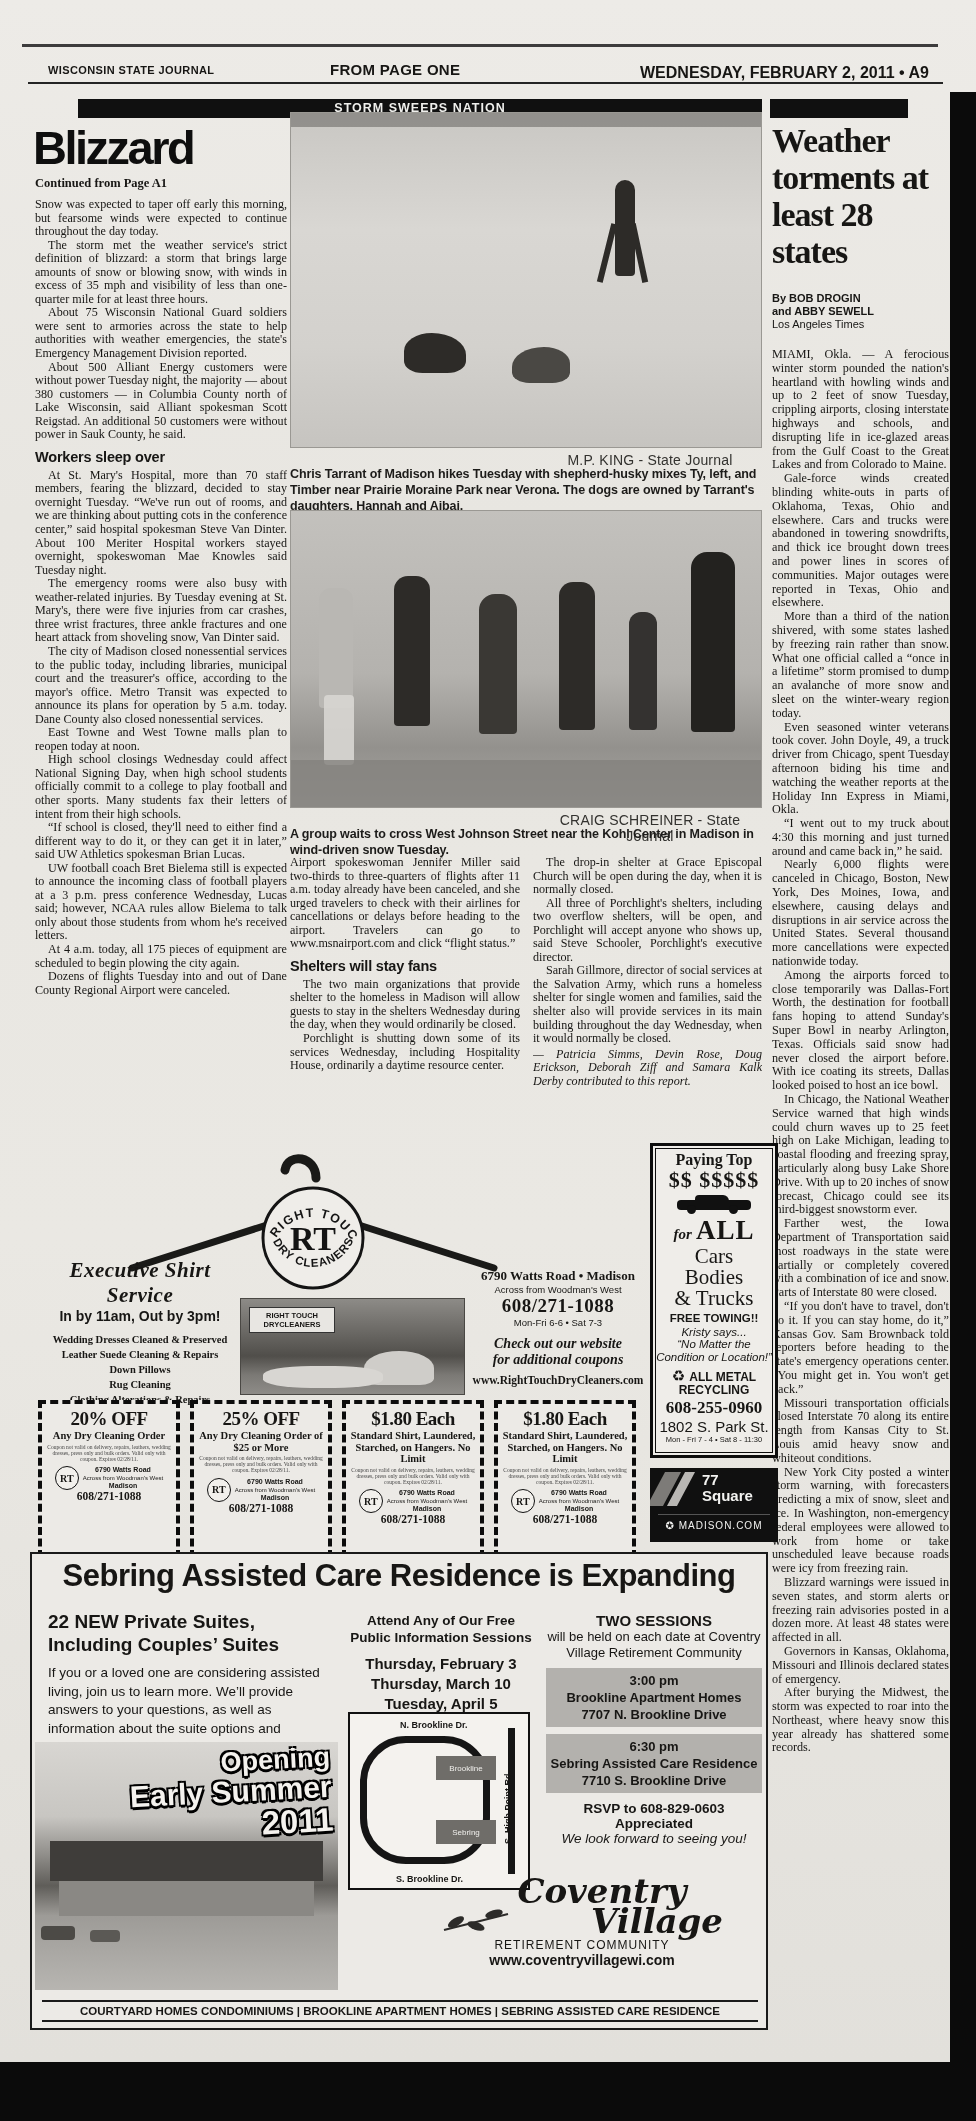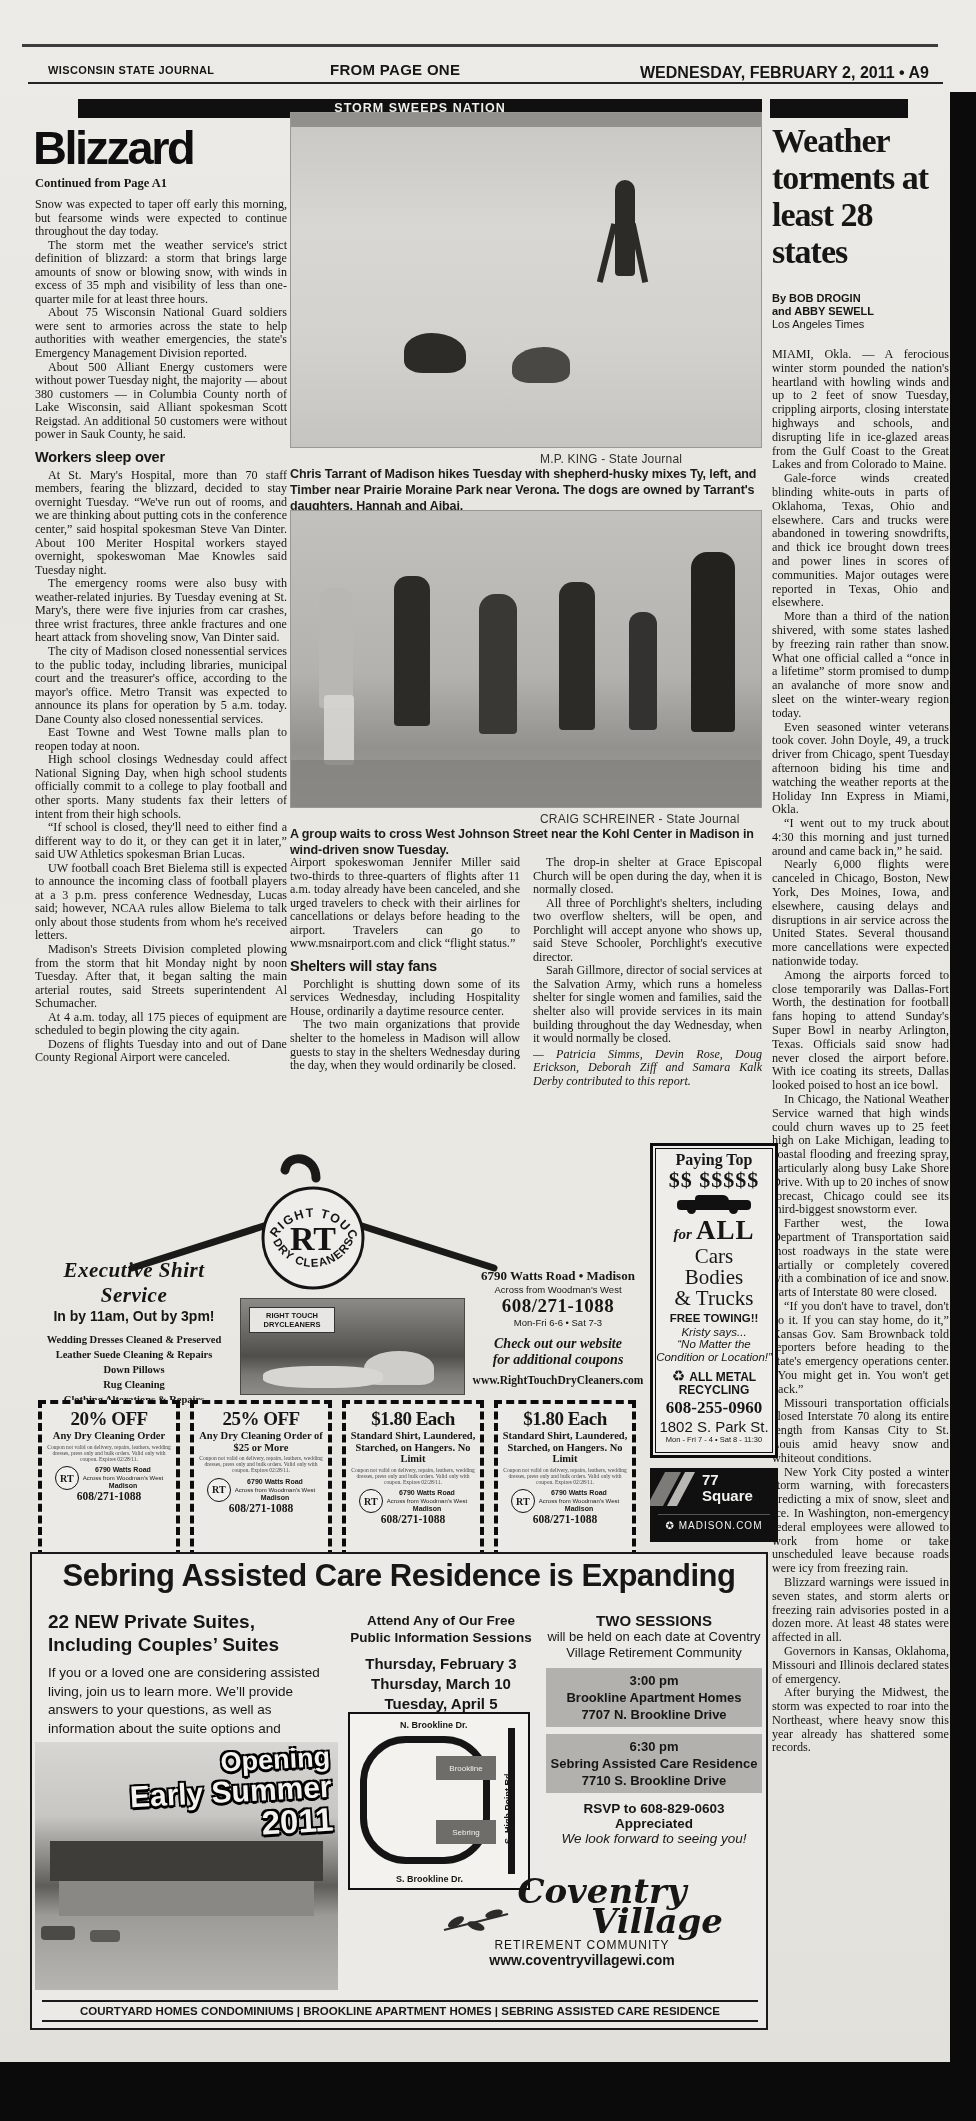--- a/index.html
+++ b/index.html
@@ -22,22 +22,22 @@
 .subhead{font-family:"Liberation Sans",sans-serif;font-weight:bold;font-size:14.5px;
 margin:7px 0 4px;letter-spacing:-.2px}
 .blz-head{left:33px;top:120px;font-size:47px;font-weight:bold;letter-spacing:-2.5px;color:#0e0e0e}
 .blz-cont{left:35px;top:176px;font-size:12.5px;font-weight:bold}
 .photo{overflow:hidden;border:1px solid #9a9893}
 .ph1{left:290px;top:112px;width:472px;height:336px;
 background:linear-gradient(180deg,#c9c7c3 0%,#d9d7d3 35%,#d3d1cd 70%,#c6c4c0 100%)}
 .ph2{left:290px;top:510px;width:472px;height:298px;
 background:linear-gradient(180deg,#c3c1bd 0%,#b4b2ae 55%,#93918d 80%,#a6a4a1 100%)}
 .fig{position:absolute;background:#2d2b28;filter:blur(.7px)}
-.credit{position:absolute;text-align:left;font-family:"Liberation Sans",sans-serif;
-font-size:12px;color:#33322f;letter-spacing:.2px}
+.credit{position:absolute;text-align:center;font-family:"Liberation Sans",sans-serif;
+font-size:14px;color:#33322f;letter-spacing:.2px}
 .caption{position:absolute;font-family:"Liberation Sans",sans-serif;font-size:12.5px;
 line-height:16px;color:#1c1b19;font-weight:bold;letter-spacing:-.1px}
 .w-head{left:772px;top:122px;width:178px;font-size:34px;line-height:37px;font-weight:bold;letter-spacing:-1px}
 .w-by{font-family:"Liberation Sans",sans-serif;font-size:11px;line-height:13px;font-weight:bold}
 .w-by-src{font-family:"Liberation Sans",sans-serif;font-size:11px;line-height:13px}
 .wcol p{font-size:12.2px;line-height:13.8px;text-align:justify;text-indent:12px}
 .contrib{font-style:italic;text-align:right;font-size:12.1px;line-height:13.8px;margin-top:2px}
 
 .rt-script{font-style:italic;font-weight:bold;font-size:21px;letter-spacing:.5px}
 .rt-sub{font-family:"Liberation Sans",sans-serif;font-weight:bold;font-size:14px}
@@ -114,21 +114,20 @@
     <p>About 75 Wisconsin National Guard soldiers were sent to armories across the state to help authorities with weather emergencies, the state's Emergency Management Division reported.</p>
     <p>About 500 Alliant Energy customers were without power Tuesday night, the majority — about 380 customers — in Columbia County north of Lake Wisconsin, said Alliant spokesman Scott Reigstad. An additional 50 customers were without power in Sauk County, he said.</p>
     <div class="subhead">Workers sleep over</div>
     <p>At St. Mary's Hospital, more than 70 staff members, fearing the blizzard, decided to stay overnight Tuesday. “We've run out of rooms, and we are thinking about putting cots in the conference center,” said hospital spokesman Steve Van Dinter. About 100 Meriter Hospital workers stayed overnight, spokeswoman Mae Knowles said Tuesday night.</p>
     <p>The emergency rooms were also busy with weather-related injuries. By Tuesday evening at St. Mary's, there were five injuries from car crashes, three wrist fractures, three ankle fractures and one heart attack from shoveling snow, Van Dinter said.</p>
     <p>The city of Madison closed nonessential services to the public today, including libraries, municipal court and the treasurer's office, according to the mayor's office. Metro Transit was expected to announce its plans for operation by 5 a.m. today. Dane County also closed nonessential services.</p>
     <p>East Towne and West Towne malls plan to reopen today at noon.</p>
     <p>High school closings Wednesday could affect National Signing Day, when high school students officially commit to a college to play football and other sports. Many students fax their letters of intent from their high schools.</p>
     <p>“If school is closed, they'll need to either find a different way to do it, or they can get it in later,” said UW Athletics spokesman Brian Lucas.</p>
     <p>UW football coach Bret Bielema still is expected to announce the incoming class of football players at a 3 p.m. press conference Wednesday, Lucas said; however, NCAA rules allow Bielema to talk only about those students from whom he's received letters.</p>
-    <p>Madison's Streets Division completed plowing from the storm that hit Monday night by noon Tuesday. After that, it began salting the main arterial routes, said Streets superintendent Al Schumacher.</p>
     <p>At 4 a.m. today, all 175 pieces of equipment are scheduled to begin plowing the city again.</p>
     <p>Dozens of flights Tuesday into and out of Dane County Regional Airport were canceled.</p>
   </div>
 
   <div class="abs photo ph1">
     <div class="fig" style="left:69%;top:20%;width:20px;height:96px;border-radius:10px 10px 4px 4px"></div>
     <div class="fig" style="left:66.5%;top:33%;width:6px;height:60px;transform:rotate(14deg)"></div>
     <div class="fig" style="left:73.5%;top:33%;width:6px;height:60px;transform:rotate(-12deg)"></div>
     <div class="fig" style="left:24%;top:66%;width:62px;height:40px;border-radius:45% 55% 30% 30%"></div>
     <div class="fig" style="left:47%;top:70%;width:58px;height:36px;border-radius:55% 45% 30% 30%;background:#4a4844"></div>
@@ -146,22 +145,22 @@
     <div class="fig" style="left:72%;top:34%;width:28px;height:118px;border-radius:12px 12px 4px 4px;background:#343230"></div>
     <div class="fig" style="left:85%;top:14%;width:44px;height:180px;border-radius:16px 16px 4px 4px;background:#23221f"></div>
     <div class="fig" style="left:0;top:84%;width:100%;height:16%;border-radius:0;background:#84827e;opacity:.8"></div>
   </div>
   <div class="credit" style="left:540px;top:812px;width:220px">CRAIG SCHREINER - State Journal</div>
   <div class="caption" style="left:290px;top:826px;width:472px">A group waits to cross West Johnson Street near the Kohl Center in Madison in wind-driven snow Tuesday.</div>
 
   <div class="abs col" style="left:290px;top:856px;width:230px;height:250px">
     <p class="ni">Airport spokeswoman Jennifer Miller said two-thirds to three-quarters of flights after 11 a.m. today already have been canceled, and she urged travelers to check with their airlines for cancellations or delays before heading to the airport. Travelers can go to www.msnairport.com and click “flight status.”</p>
     <div class="subhead">Shelters will stay fans</div>
+    <p>The two main organizations that provide shelter to the homeless in Madison will allow guests to stay in the shelters Wednesday during the day, when they would ordinarily be closed.</p>
     <p>Porchlight is shutting down some of its services Wednesday, including Hospitality House, ordinarily a daytime resource center.</p>
-    <p>The two main organizations that provide shelter to the homeless in Madison will allow guests to stay in the shelters Wednesday during the day, when they would ordinarily be closed.</p>
   </div>
   <div class="abs col" style="left:533px;top:856px;width:229px;height:250px">
     <p>The drop-in shelter at Grace Episcopal Church will be open during the day, when it is normally closed.</p>
     <p>All three of Porchlight's shelters, including two overflow shelters, will be open, and Porchlight will accept anyone who shows up, said Steve Schooler, Porchlight's executive director.</p>
     <p>Sarah Gillmore, director of social services at the Salvation Army, which runs a homeless shelter for single women and families, said the shelter also will provide services in its main building throughout the day Wednesday, when it would normally be closed.</p>
     <p class="ni contrib">— Patricia Simms, Devin Rose, Doug Erickson, Deborah Ziff and Samara Kalk Derby contributed to this report.</p>
   </div>
 
   <div class="abs w-head">Weather torments at least 28 states</div>
   <div class="abs" style="left:772px;top:292px;width:178px">
@@ -198,21 +197,21 @@
     </defs>
     <text font-family="Liberation Sans, sans-serif" font-size="12.5" font-weight="bold" fill="#141414" letter-spacing="1.5">
       <textPath href="#arcTop" startOffset="8%">RIGHT TOUCH</textPath>
     </text>
     <text font-family="Liberation Serif, serif" font-size="34" font-weight="bold" fill="#141414" x="193" y="110" text-anchor="middle">RT</text>
     <text font-family="Liberation Sans, sans-serif" font-size="11.5" font-weight="bold" fill="#141414" letter-spacing="1">
       <textPath href="#arcBot" startOffset="5%">DRY CLEANERS</textPath>
     </text>
   </svg>
 
-  <div class="abs" style="left:34px;top:1258px;width:200px;text-align:center">
+  <div class="abs" style="left:40px;top:1258px;width:200px;text-align:center">
     <div class="rt-script">Executive Shirt Service</div>
     <div class="rt-sub">In by 11am, Out by 3pm!</div>
     <div class="rt-svc" style="margin-top:8px">Wedding Dresses Cleaned &amp; Preserved</div>
     <div class="rt-svc">Leather Suede Cleaning &amp; Repairs</div>
     <div class="rt-svc">Down Pillows</div>
     <div class="rt-svc">Rug Cleaning</div>
     <div class="rt-svc">Clothing Alterations &amp; Repairs</div>
   </div>
 
   <div class="abs store">

